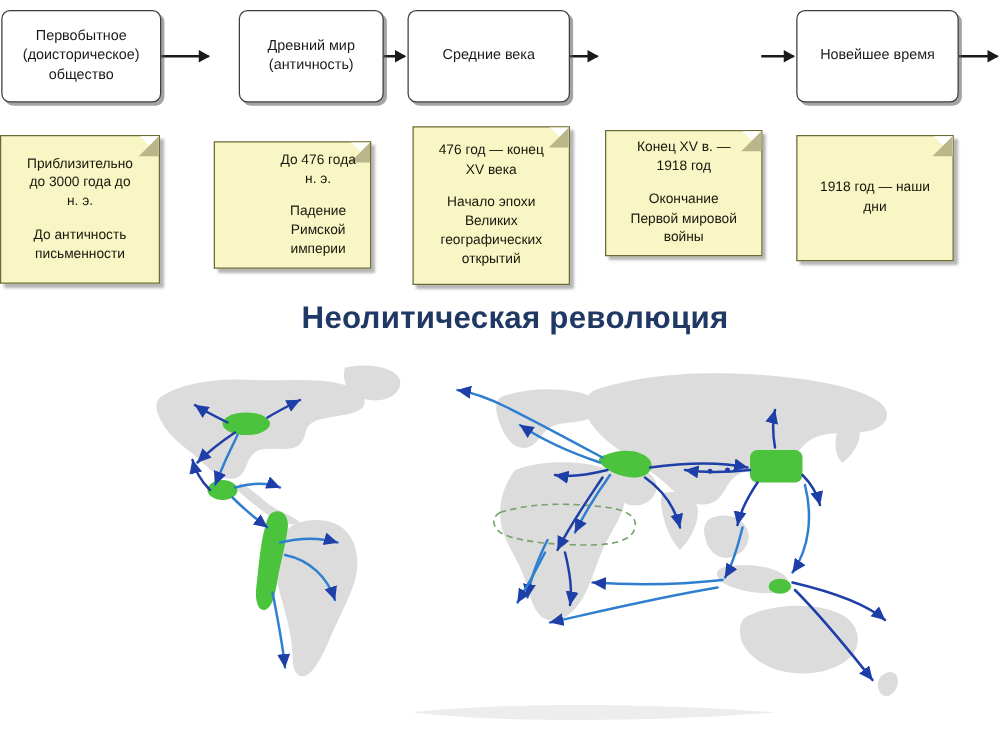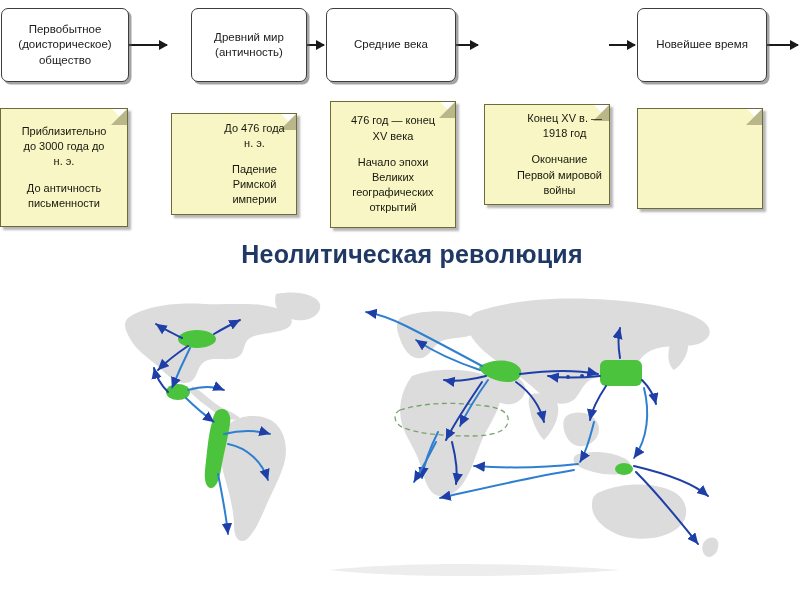--- a/index.html
+++ b/index.html
@@ -180,33 +180,35 @@
     <span class="fold"></span>
     <span class="fold-tri"></span>
     <span class="note-line">476 год — конец
 XV века</span>
     <span class="note-line">Начало эпохи
 Великих
 географических
 открытий</span>
   </div>
 
-  <div class="note" style="left:484px; top:104px; width:126px; height:101px;align-items:flex-end;">
+  <div class="note" style="left:484px; top:104px; width:126px; height:101px;">
     <span class="fold"></span>
     <span class="fold-tri"></span>
     <span class="note-line">Конец XV в. —
 1918 год</span>
     <span class="note-line">Окончание
 Первой мировой
 войны</span>
   </div>
 
   <div class="note" style="left:637px; top:108px; width:126px; height:101px;">
     <span class="fold"></span>
     <span class="fold-tri"></span>
+    <span class="note-line">1918 год — наши
+дни</span>
   </div>
 </div>
 
 <div id="map-title">Неолитическая революция</div>
 
 <div id="map-wrap">
 <svg viewBox="0 0 640 300" xmlns="http://www.w3.org/2000/svg">
   <defs>
     <marker id="ahDark" markerWidth="7" markerHeight="7" refX="5.4" refY="2.6" orient="auto">
       <path d="M0,0 L5.6,2.6 L0,5.2 z" fill="#1f3fa8"></path>

